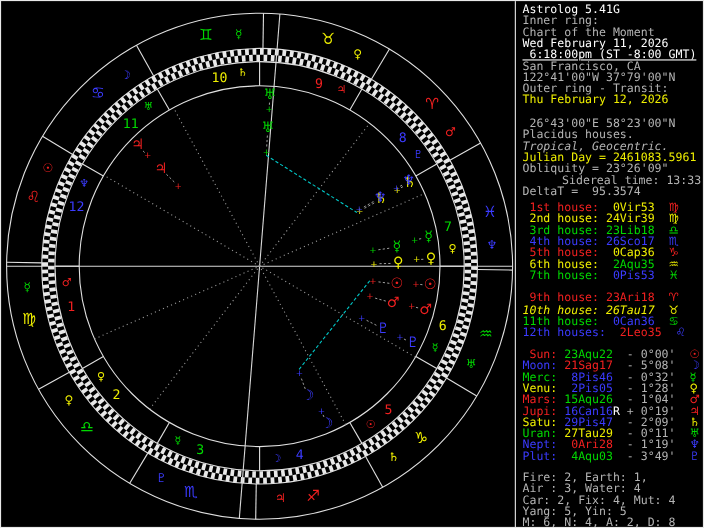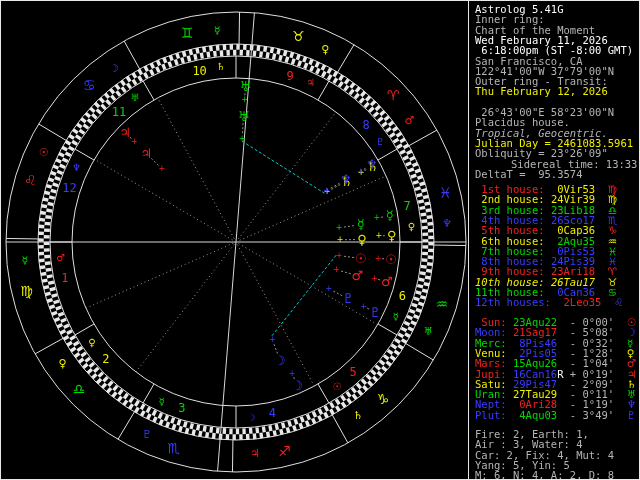--- a/index.html
+++ b/index.html
@@ -172,40 +172,39 @@
       <text x="344.5737366040772" y="178.7939211441494" fill="#3b3bff" font-size="13" text-anchor="middle" dominant-baseline="central">♆</text>
       <line x1="341.1867920480897" y1="294.71559544988537" x2="330.478880244921" y2="289.29889674905655" stroke="#cfcfcf" stroke-width="0.7" stroke-dasharray="2 2"></line>
       <text x="327.80190229412887" y="287.9447220738494" fill="#3b3bff" font-size="8" text-anchor="middle" dominant-baseline="central">+</text>
       <text x="347.4330739332715" y="297.87533635870216" fill="#3b3bff" font-size="13" text-anchor="middle" dominant-baseline="central">♇</text>
     </svg>
   <div id="panel">
       <div class="pline" style="top: 3px;"><span style="color: rgb(255, 255, 255);">Astrolog 5.41G</span></div>
       <div class="pline" style="top: 13.3px;"><span style="color: rgb(180, 180, 180);">Inner ring:</span></div>
       <div class="pline" style="top: 23.6px;"><span style="color: rgb(180, 180, 180);">Chart of the Moment</span></div>
       <div class="pline" style="top: 33.9px;"><span style="color: rgb(255, 255, 255);">Wed February 11, 2026</span></div>
-      <div class="pline" style="top: 44.2px;"><span style="color: rgb(255, 255, 255);"> 6:18:00pm (ST -8:00 GMT)</span></div>
+      <div class="pline" style="top: 44.2px;"><span style="color: rgb(255, 255, 255); text-decoration: underline;"> 6:18:00pm (ST -8:00 GMT)</span></div>
       <div class="pline" style="top: 54.5px;"><span style="color: rgb(180, 180, 180);">San Francisco, CA</span></div>
       <div class="pline" style="top: 64.8px;"><span style="color: rgb(180, 180, 180);">122°41'00"W 37°79'00"N</span></div>
       <div class="pline" style="top: 75.1px;"><span style="color: rgb(180, 180, 180);">Outer ring - Transit:</span></div>
       <div class="pline" style="top: 85.4px;"><span style="color: rgb(239, 239, 0);">Thu February 12, 2026</span></div>
       <div class="pline" style="top: 106px;"><span style="color: rgb(180, 180, 180);"> 26°43'00"E 58°23'00"N</span></div>
-      <div class="pline" style="top: 116.3px;"><span style="color: rgb(180, 180, 180);">Placidus house.</span></div>
+      <div class="pline" style="top: 116.3px;"><span style="color: rgb(180, 180, 180);">Placidus houses.</span></div>
       <div class="pline" style="top: 126.6px; font-style: italic;"><span style="color: rgb(180, 180, 180);">Tropical, Geocentric.</span></div>
       <div class="pline" style="top: 136.9px;"><span style="color: rgb(239, 239, 0);">Julian Day = 2461083.5961</span></div>
       <div class="pline" style="top: 147.2px;"><span style="color: rgb(180, 180, 180);">Obliquity = 23°26'09"</span></div>
       <div class="pline" style="top: 157.5px; margin-left: 36px;"><span style="color: rgb(180, 180, 180);">Sidereal time: 13:33:48</span></div>
       <div class="pline" style="top: 167.8px;"><span style="color: rgb(180, 180, 180);">DeltaT =  95.3574</span></div>
       <div class="pline" style="top: 183px; text-decoration: underline;"><span style="color: rgb(242, 32, 32);"> 1st house:</span><span style="color: rgb(180, 180, 180);"> </span><span style="color: rgb(239, 239, 0);"> 0Vir53</span><span style="color: rgb(180, 180, 180);">  </span><span class="g" style="color: rgb(242, 32, 32);">♍</span></div>
       <div class="pline" style="top: 193.3px;"><span style="color: rgb(239, 239, 0);"> 2nd house:</span><span style="color: rgb(180, 180, 180);"> </span><span style="color: rgb(239, 239, 0);">24Vir39</span><span style="color: rgb(180, 180, 180);">  </span><span class="g" style="color: rgb(239, 239, 0);">♍</span></div>
       <div class="pline" style="top: 203.6px;"><span style="color: rgb(0, 216, 0);"> 3rd house:</span><span style="color: rgb(180, 180, 180);"> </span><span style="color: rgb(0, 216, 0);">23Lib18</span><span style="color: rgb(180, 180, 180);">  </span><span class="g" style="color: rgb(0, 216, 0);">♎</span></div>
       <div class="pline" style="top: 213.9px;"><span style="color: rgb(59, 59, 255);"> 4th house:</span><span style="color: rgb(180, 180, 180);"> </span><span style="color: rgb(59, 59, 255);">26Sco17</span><span style="color: rgb(180, 180, 180);">  </span><span class="g" style="color: rgb(59, 59, 255);">♏</span></div>
       <div class="pline" style="top: 224.2px;"><span style="color: rgb(242, 32, 32);"> 5th house:</span><span style="color: rgb(180, 180, 180);"> </span><span style="color: rgb(239, 239, 0);"> 0Cap36</span><span style="color: rgb(180, 180, 180);">  </span><span class="g" style="color: rgb(242, 32, 32);">♑</span></div>
       <div class="pline" style="top: 234.5px; text-decoration: underline;"><span style="color: rgb(239, 239, 0);"> 6th house:</span><span style="color: rgb(180, 180, 180);"> </span><span style="color: rgb(0, 216, 0);"> 2Aqu35</span><span style="color: rgb(180, 180, 180);">  </span><span class="g" style="color: rgb(239, 239, 0);">♒</span></div>
       <div class="pline" style="top: 244.8px;"><span style="color: rgb(0, 216, 0);"> 7th house:</span><span style="color: rgb(180, 180, 180);"> </span><span style="color: rgb(59, 59, 255);"> 0Pis53</span><span style="color: rgb(180, 180, 180);">  </span><span class="g" style="color: rgb(0, 216, 0);">♓</span></div>
-      <div class="pline" style="top: 255.1px;"><span style="color: rgb(59, 59, 255);"> 8th house:</span><span style="color: rgb(180, 180, 180);"> </span><span style="color: rgb(59, 59, 255);">24Pis39</span><span style="color: rgb(180, 180, 180);">  </span><span class="g" style="color: rgb(59, 59, 255);">♓</span></div>
       <div class="pline" style="top: 265.4px;"><span style="color: rgb(242, 32, 32);"> 9th house:</span><span style="color: rgb(180, 180, 180);"> </span><span style="color: rgb(242, 32, 32);">23Ari18</span><span style="color: rgb(180, 180, 180);">  </span><span class="g" style="color: rgb(242, 32, 32);">♈</span></div>
       <div class="pline" style="top: 275.7px; font-style: italic;"><span style="color: rgb(239, 239, 0);">10th house:</span><span style="color: rgb(180, 180, 180);"> </span><span style="color: rgb(239, 239, 0);">26Tau17</span><span style="color: rgb(180, 180, 180);">  </span><span class="g" style="color: rgb(239, 239, 0);">♉</span></div>
       <div class="pline" style="top: 286px;"><span style="color: rgb(0, 216, 0);">11th house:</span><span style="color: rgb(180, 180, 180);"> </span><span style="color: rgb(59, 59, 255);"> 0Can36</span><span style="color: rgb(180, 180, 180);">  </span><span class="g" style="color: rgb(0, 216, 0);">♋</span></div>
       <div class="pline" style="top: 296.3px;"><span style="color: rgb(59, 59, 255);">12th houses:</span><span style="color: rgb(180, 180, 180);"> </span><span style="color: rgb(242, 32, 32);"> 2Leo35</span><span style="color: rgb(180, 180, 180);">  </span><span class="g" style="color: rgb(59, 59, 255);">♌</span></div>
       <div class="pline" style="top: 316px;"><span style="color: rgb(242, 32, 32);"> Sun:</span><span style="color: rgb(180, 180, 180);"> </span><span style="color: rgb(0, 216, 0);">23Aqu22</span><span style="color: rgb(255, 255, 255);"> </span><span style="color: rgb(180, 180, 180);"> - 0°00'</span><span style="color: rgb(180, 180, 180);">  </span><span class="g" style="color: rgb(242, 32, 32);">☉</span></div>
       <div class="pline" style="top: 326.3px;"><span style="color: rgb(59, 59, 255);">Moon:</span><span style="color: rgb(180, 180, 180);"> </span><span style="color: rgb(242, 32, 32);">21Sag17</span><span style="color: rgb(255, 255, 255);"> </span><span style="color: rgb(180, 180, 180);"> - 5°08'</span><span style="color: rgb(180, 180, 180);">  </span><span class="g" style="color: rgb(59, 59, 255);">☽</span></div>
       <div class="pline" style="top: 336.6px;"><span style="color: rgb(0, 216, 0);">Merc:</span><span style="color: rgb(180, 180, 180);"> </span><span style="color: rgb(59, 59, 255);"> 8Pis46</span><span style="color: rgb(255, 255, 255);"> </span><span style="color: rgb(180, 180, 180);"> - 0°32'</span><span style="color: rgb(180, 180, 180);">  </span><span class="g" style="color: rgb(0, 216, 0);">☿</span></div>
       <div class="pline" style="top: 346.9px;"><span style="color: rgb(239, 239, 0);">Venu:</span><span style="color: rgb(180, 180, 180);"> </span><span style="color: rgb(59, 59, 255);"> 2Pis05</span><span style="color: rgb(255, 255, 255);"> </span><span style="color: rgb(180, 180, 180);"> - 1°28'</span><span style="color: rgb(180, 180, 180);">  </span><span class="g" style="color: rgb(239, 239, 0);">♀</span></div>
       <div class="pline" style="top: 357.2px;"><span style="color: rgb(242, 32, 32);">Mars:</span><span style="color: rgb(180, 180, 180);"> </span><span style="color: rgb(0, 216, 0);">15Aqu26</span><span style="color: rgb(255, 255, 255);"> </span><span style="color: rgb(180, 180, 180);"> - 1°04'</span><span style="color: rgb(180, 180, 180);">  </span><span class="g" style="color: rgb(242, 32, 32);">♂</span></div>
       <div class="pline" style="top: 367.5px;"><span style="color: rgb(242, 32, 32);">Jupi:</span><span style="color: rgb(180, 180, 180);"> </span><span style="color: rgb(59, 59, 255);">16Can16</span><span style="color: rgb(255, 255, 255);">R</span><span style="color: rgb(180, 180, 180);"> + 0°19'</span><span style="color: rgb(180, 180, 180);">  </span><span class="g" style="color: rgb(242, 32, 32);">♃</span></div>

